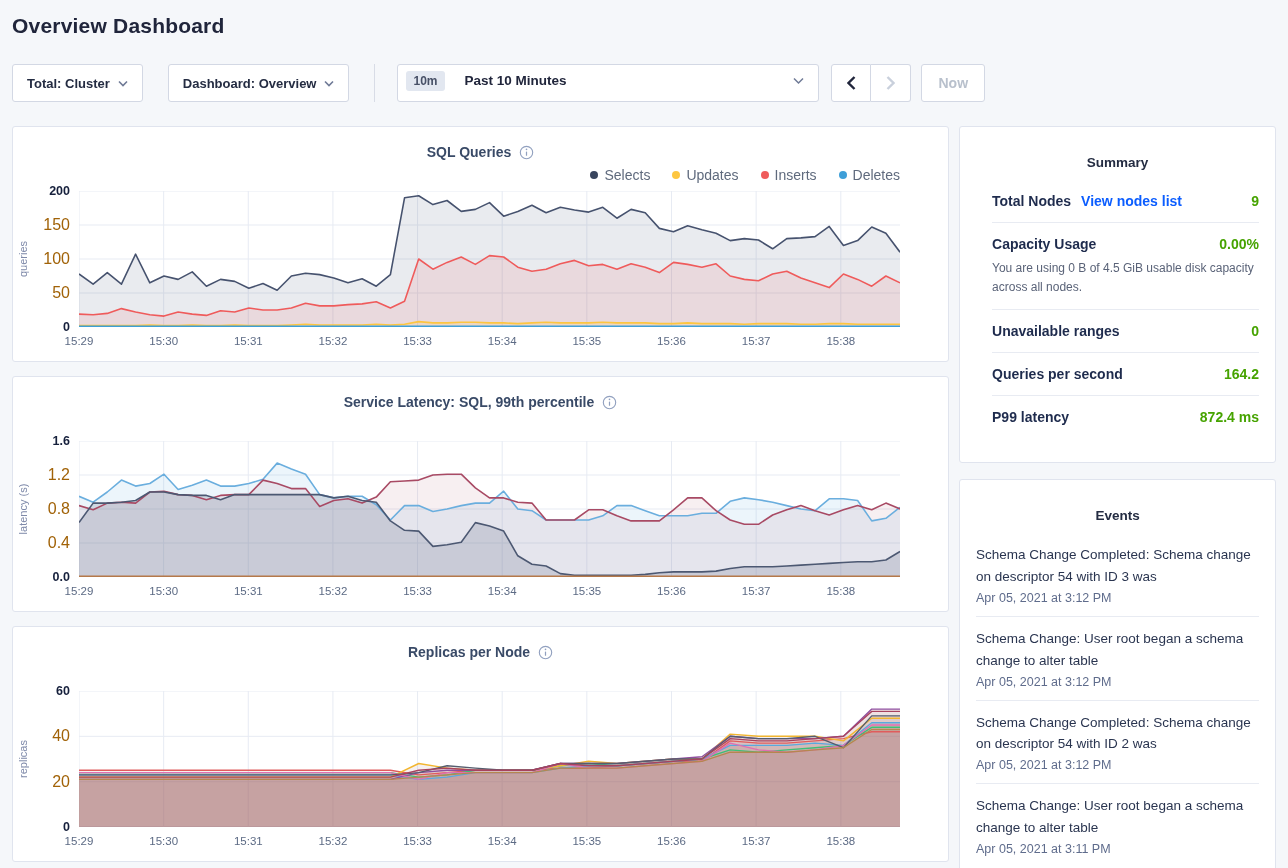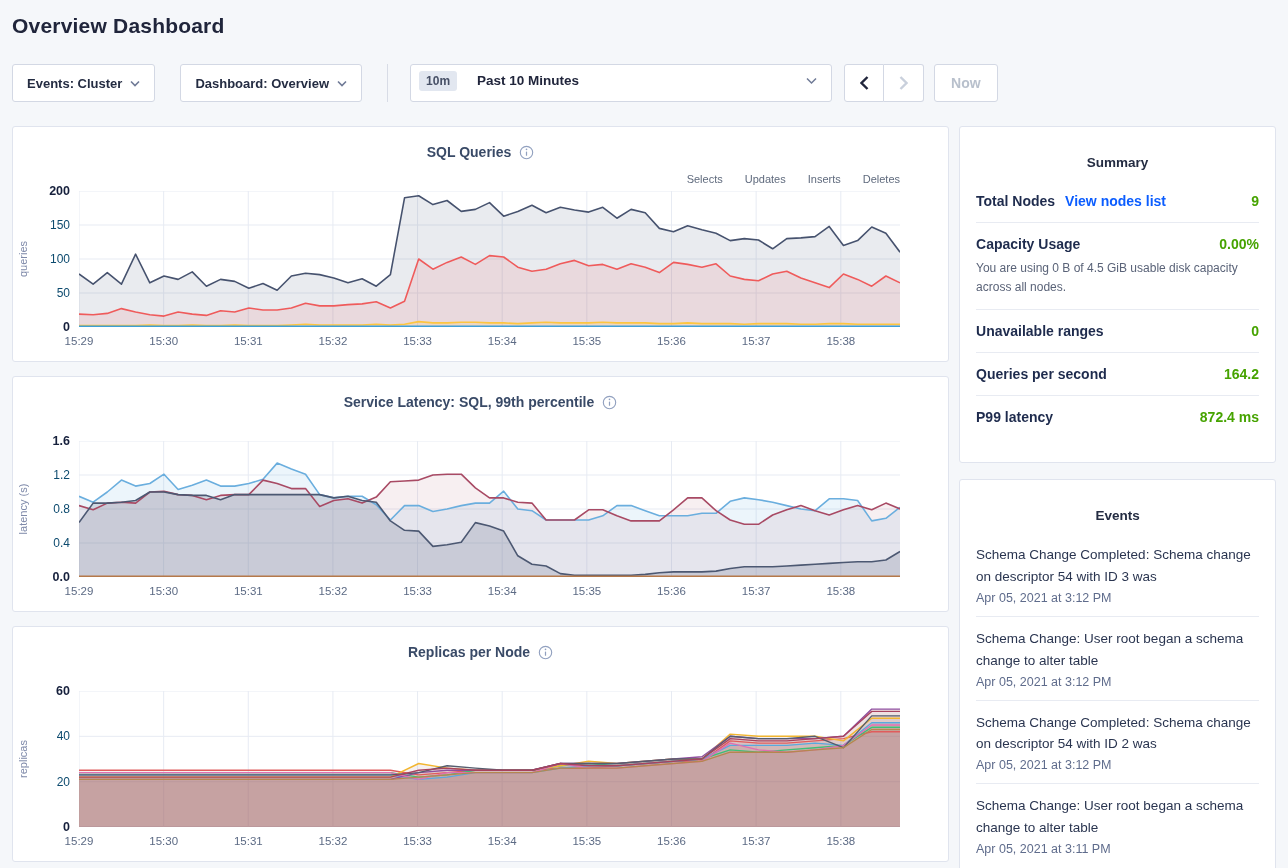--- a/index.html
+++ b/index.html
@@ -29,59 +29,59 @@
   .main { display:flex; gap:10px; align-items:flex-start; }
   .charts-col { width:946px; }
   .side-col { width:320px; }
 
   
   .chart-panel { background:#fff; border:1px solid #e0e4ee; border-radius:3px;
     margin-bottom:14px; padding:16px 0 10px 0; }
   .chart-head { display:flex; justify-content:center; align-items:center; gap:8px; height:18px; }
   .chart-title { font-size:14px; font-weight:700; color:#394a67; }
   .legend { height:16px; margin:6px 48px 0 0; display:flex; justify-content:flex-end; gap:22px; }
-  .legend-item { display:inline-flex; align-items:center; gap:6px; font-size:11px; color:#5f6a7d;flex-direction:column; }
+  .legend-item { display:inline-flex; align-items:center; gap:6px; font-size:14px; color:#5f6a7d; }
   .legend-dot { width:8px; height:8px; border-radius:50%; display:inline-block; }
   .plot-row { position:relative; height:136px; margin:8px 48px 0 66px; }
   .plot-row.no-legend { margin-top:30px; }
   .plot-row svg { display:block; width:100%; height:100%; }
-  .ytick { position:absolute; left:-9px; transform:translate(-100%,-50%); font-size:12px;
-    color:#0c4a6e; white-space:nowrap; }
+  .ytick { position:absolute; left:-9px; transform:translate(-100%,-50%); font-size:16px;
+    color:#a16207; white-space:nowrap; }
   .ytick.edge { font-weight:700; color:#16203c; font-size:12.5px; }
   .axis-ylabel { position:absolute; left:-56px; top:50%;
     transform:translate(-50%,-50%) rotate(-90deg); font-size:11px; color:#7e89a9; white-space:nowrap; }
   .xticks { position:relative; height:20px; margin:4px 48px 0 66px; }
   .xtick { position:absolute; top:4px; transform:translateX(-50%); font-size:11.5px; color:#5c6a84; }
 
   
   .side-panel { background:#fff; border:1px solid #e0e4ee; border-radius:3px; padding:24px 16px; }
   .side-panel + .side-panel { margin-top:16px; }
   .side-title { text-align:center; font-size:13.5px; font-weight:700; color:#242c42; padding:4px 0 10px 0; }
-  .sum-row { padding:13px 0; border-top:1px solid #e8ebf2; }
+  .sum-row { padding:13px 0; border-top:1px solid #e8ebf2;margin-left:16px; }
   .sum-head { display:flex; align-items:baseline; }
   .sum-label { font-size:14px; font-weight:700; color:#1e2b4d; }
   .sum-link { font-size:14px; font-weight:700; color:#0b5dff; margin-left:10px; text-decoration:none; cursor:pointer; }
   .sum-value { margin-left:auto; font-size:14px; font-weight:700; color:#46a300; }
   .sum-caption { font-size:12px; color:#5a6378; line-height:1.55; margin-top:7px; }
   .event-item { padding:11px 0; border-top:1px solid #e8ebf2; }
   .event-item:first-of-type { border-top:none; }
   .event-msg { font-size:13.5px; color:#2a3550; line-height:1.62; }
   .event-time { font-size:12.5px; color:#5f6c8c; margin-top:3px; }
 
   .icon { display:inline-flex; align-items:center; }
 </style>
 </head>
 <body>
 
 <div class="page">
   <h1 class="page-title">Overview Dashboard</h1>
 
   <div class="toolbar">
     <button class="btn dd-graph">
-      <span>Events: Cluster</span>
+      <span>Total: Cluster</span>
       <span class="icon">
         <svg width="10" height="7" viewBox="0 0 10 7">
             <polyline points="1,1.5 5,5.5 9,1.5" fill="none" stroke="#6f7a96" stroke-width="1.6"></polyline>
           </svg>
       </span>
     </button>
     <button class="btn dd-dash">
       <span>Dashboard: Overview</span>
       <span class="icon">
         <svg width="10" height="7" viewBox="0 0 10 7">

